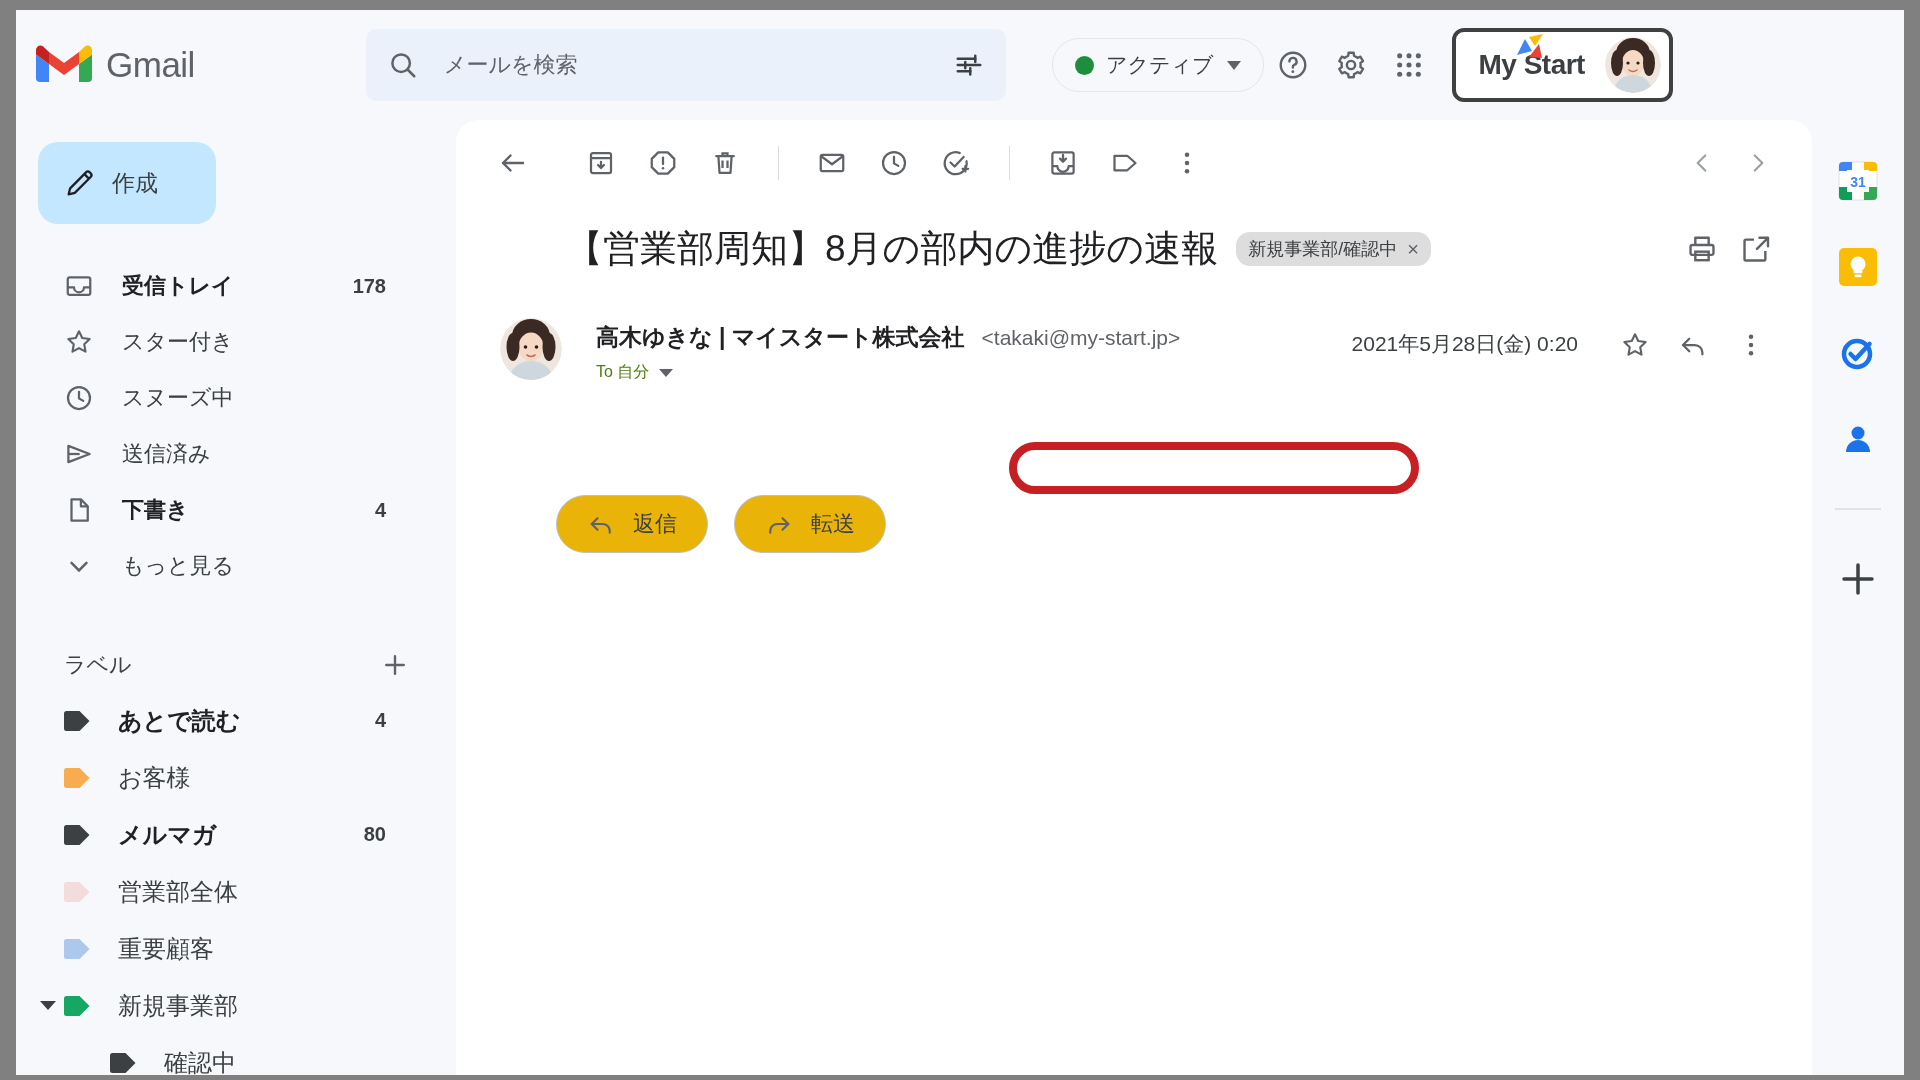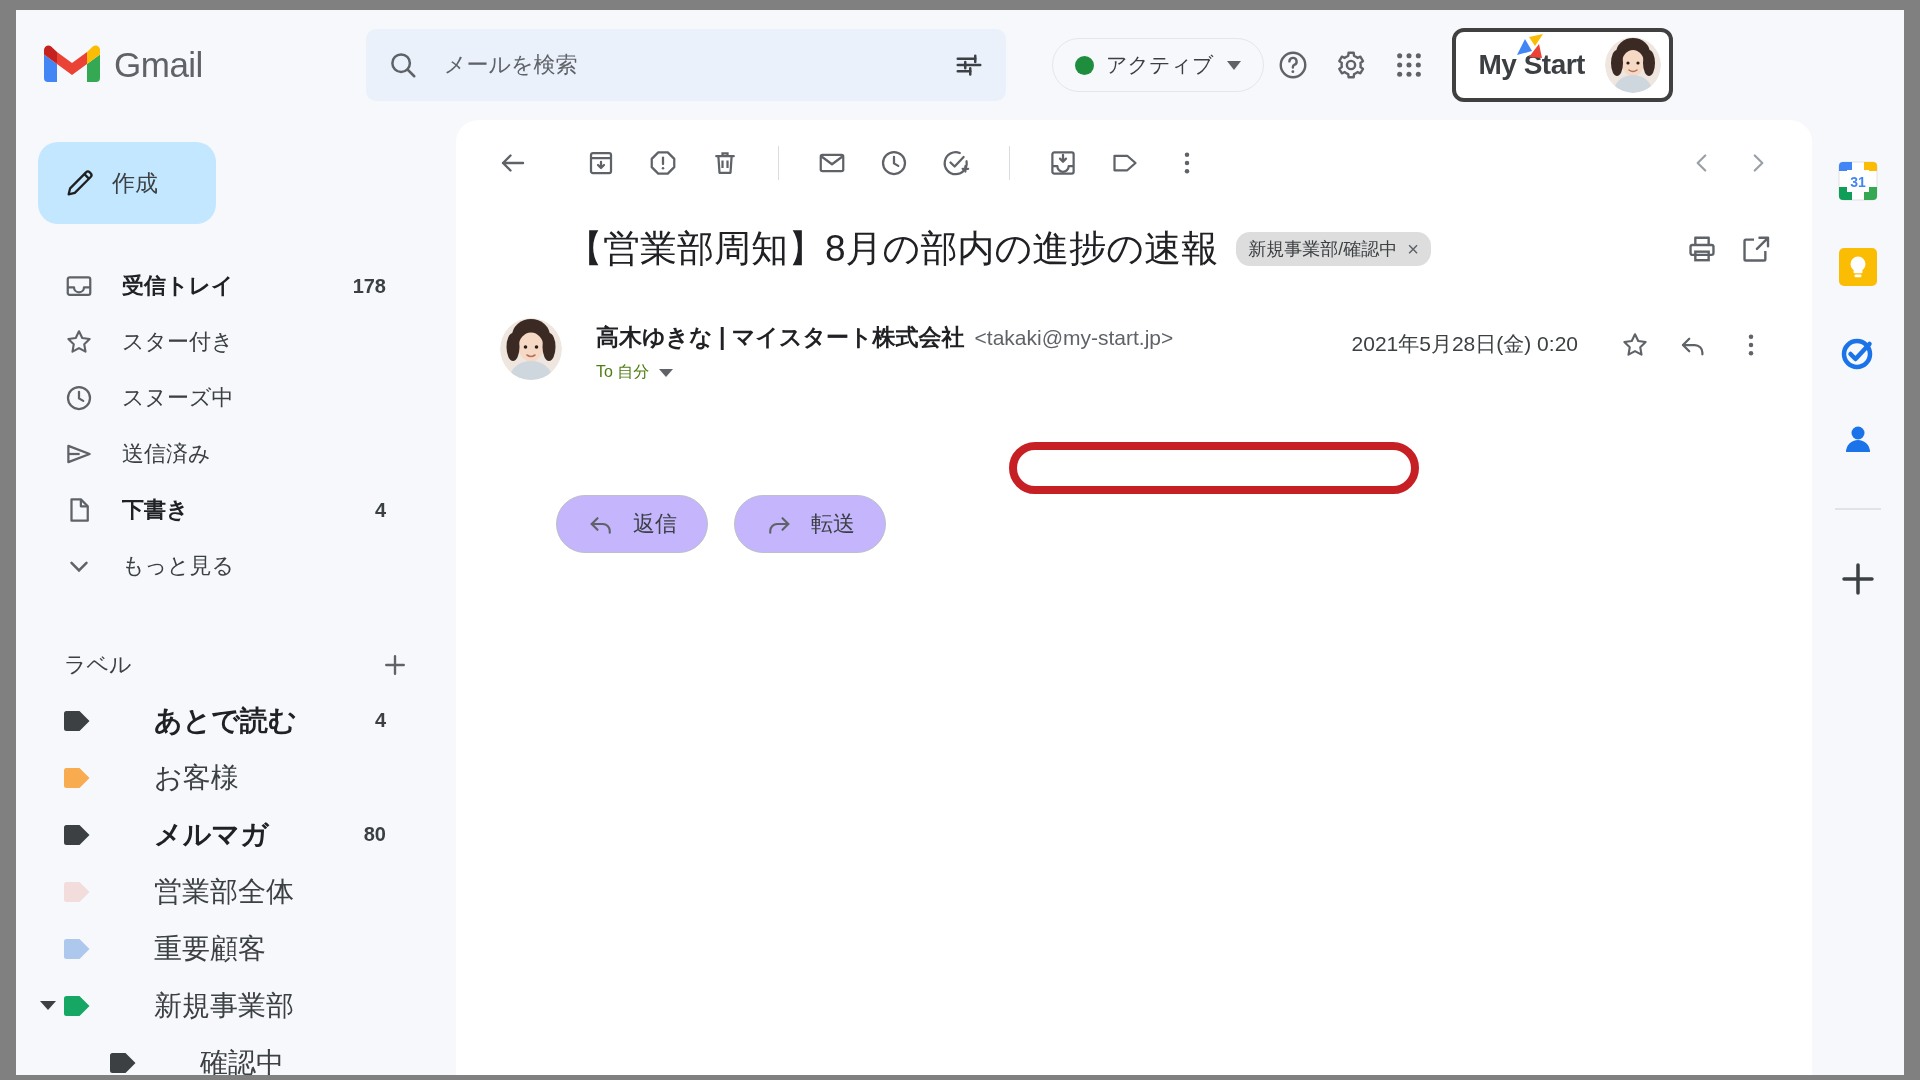--- a/index.html
+++ b/index.html
@@ -17,21 +17,21 @@
     overflow: hidden;
   }
 
   
   .topbar {
     position: absolute; left: 0; top: 0; width: 1888px; height: 110px;
     display: flex; align-items: center;
   }
   .brand {
     width: 336px; height: 110px;
-    display: flex; align-items: center; padding-left: 28px; gap: 14px;
+    display: flex; align-items: center; padding-left: 20px; gap: 14px;
   }
   .gmail-logo { width: 56px; height: 42px; flex: none; }
   .gmail-word {
     font-size: 35px; color: #5f6368; letter-spacing: -0.5px;
     font-family: "Liberation Sans", sans-serif; font-weight: 400;
   }
 
   .searchwrap {
     width: 640px; height: 72px; background: #eaf1fb; border-radius: 10px;
     display: flex; align-items: center; padding: 0 22px; margin-left: 14px;
@@ -114,21 +114,21 @@
   .labels-title { font-size: 22px; color: #3c4043; }
   .plus-icon { width: 30px; height: 30px; color: #5f6368; }
 
   .label-item {
     height: 57px; display: flex; align-items: center;
     padding-left: 48px; padding-right: 28px; margin-right: 42px;
     border-radius: 0 28px 28px 0; cursor: pointer; gap: 28px;
     position: relative;
   }
   .label-tag { width: 26px; height: 20px; flex: none; }
-  .label-name { font-size: 28px; color: #3c4043; flex: 1; margin-left: 36px; }
+  .label-name { font-size: 24px; color: #3c4043; flex: 1; }
   .label-item.bold .label-name { font-weight: bold; color: #202124; }
   .label-count { font-size: 20px; color: #3c4043; font-weight: bold; }
   .label-arrow {
     position: absolute; left: 24px; width: 0; height: 0;
     border-left: 8px solid transparent; border-right: 8px solid transparent;
     border-top: 9px solid #3c4043;
   }
 
   
   .main {
@@ -175,21 +175,21 @@
     display: flex; align-items: flex-start; padding: 38px 30px 0 44px;
     position: relative;
   }
   .avatar-lg {
     width: 62px; height: 62px; border-radius: 50%; overflow: hidden;
     flex: none; margin-top: 6px;
   }
   .sender-block { margin-left: 34px; padding-top: 10px; }
   .sender-line { display: flex; align-items: baseline; white-space: nowrap; }
   .sender-name { font-size: 23px; font-weight: bold; color: #202124; }
-  .sender-email { font-size: 21px; color: #5f6368; margin-left: 10px; }
+  .sender-email { font-size: 21px; color: #5f6368; margin-left: 17px; }
   .to-line { display: flex; align-items: center; gap: 10px; margin-top: 9px; }
   .to-text { font-size: 16px; color: #4d7c0f; }
   .to-caret {
     width: 0; height: 0; border-left: 7px solid transparent;
     border-right: 7px solid transparent; border-top: 8px solid #5f6368;
   }
   .sender-spacer { flex: 1; }
   .sender-right {
     display: flex; gap: 28px; padding-top: 18px; padding-right: 16px;
   }
@@ -200,21 +200,21 @@
     position: absolute;
     left: 553px; top: 322px;
     width: 410px; height: 52px;
     border: 8px solid #c62024; border-radius: 26px;
     pointer-events: none; z-index: 40;
   }
 
   .action-row { display: flex; gap: 26px; padding: 112px 0 0 100px; }
   .action-btn {
     height: 58px; border: 1px solid #bdc1c6; border-radius: 29px;
-    background: #c4b5fd; display: flex; align-items: center; gap: 18px;
+    background: #eab308; display: flex; align-items: center; gap: 18px;
     padding: 0 30px; cursor: pointer;
   }
   .action-btn svg { width: 28px; height: 28px; color: #5f6368; }
   .action-label { font-size: 22px; color: #3c4043; }
 
   
   .rail {
     position: absolute; right: 0; top: 110px; width: 92px; bottom: 0;
     display: flex; flex-direction: column; align-items: center;
     padding-top: 40px; gap: 44px;

